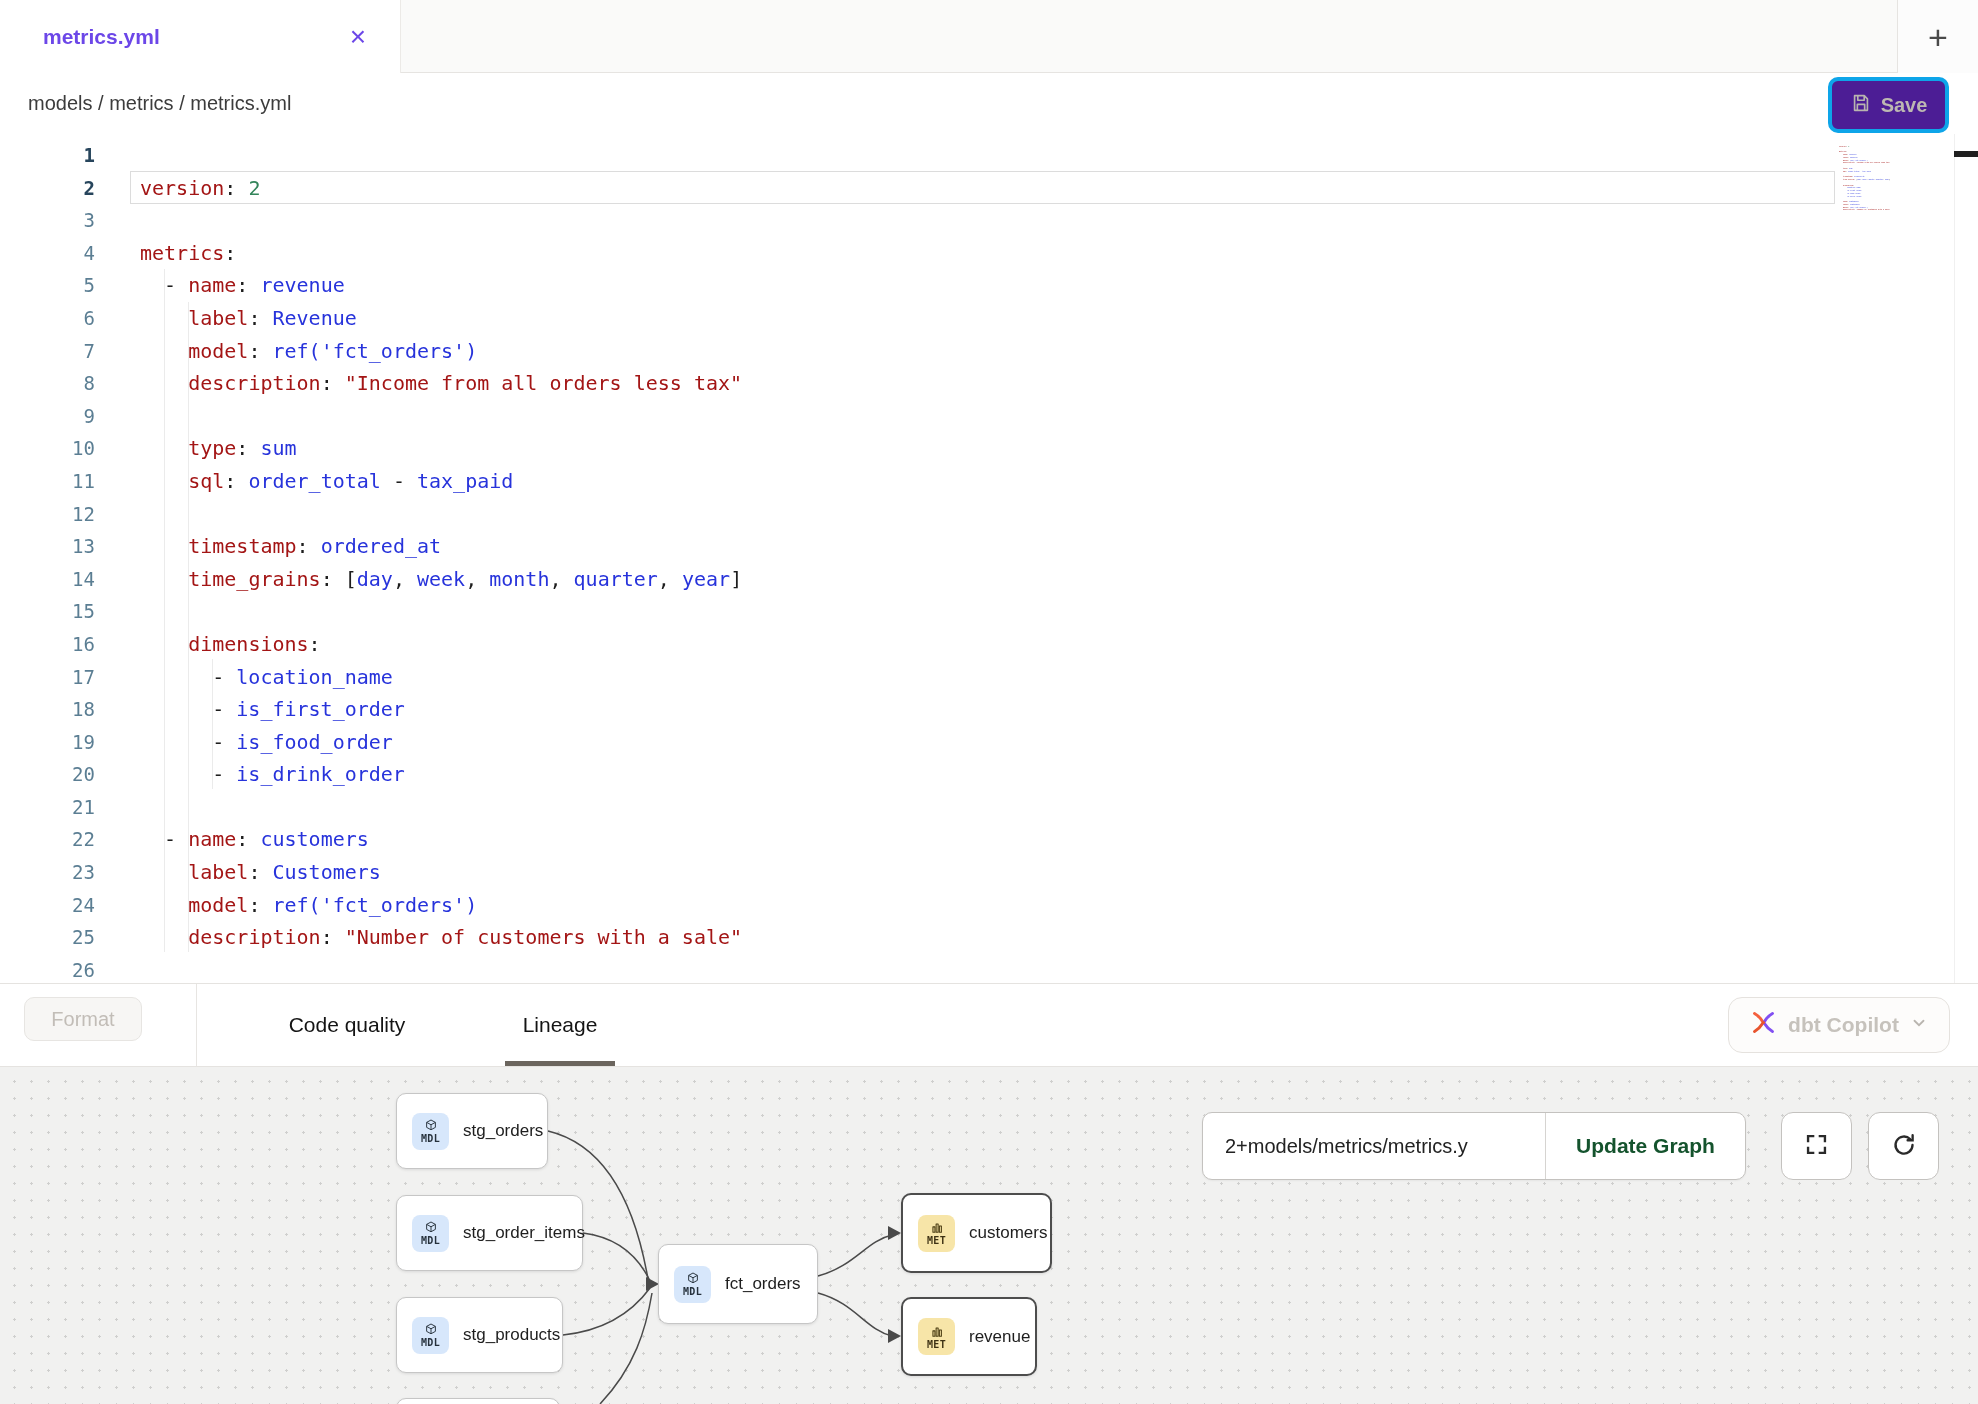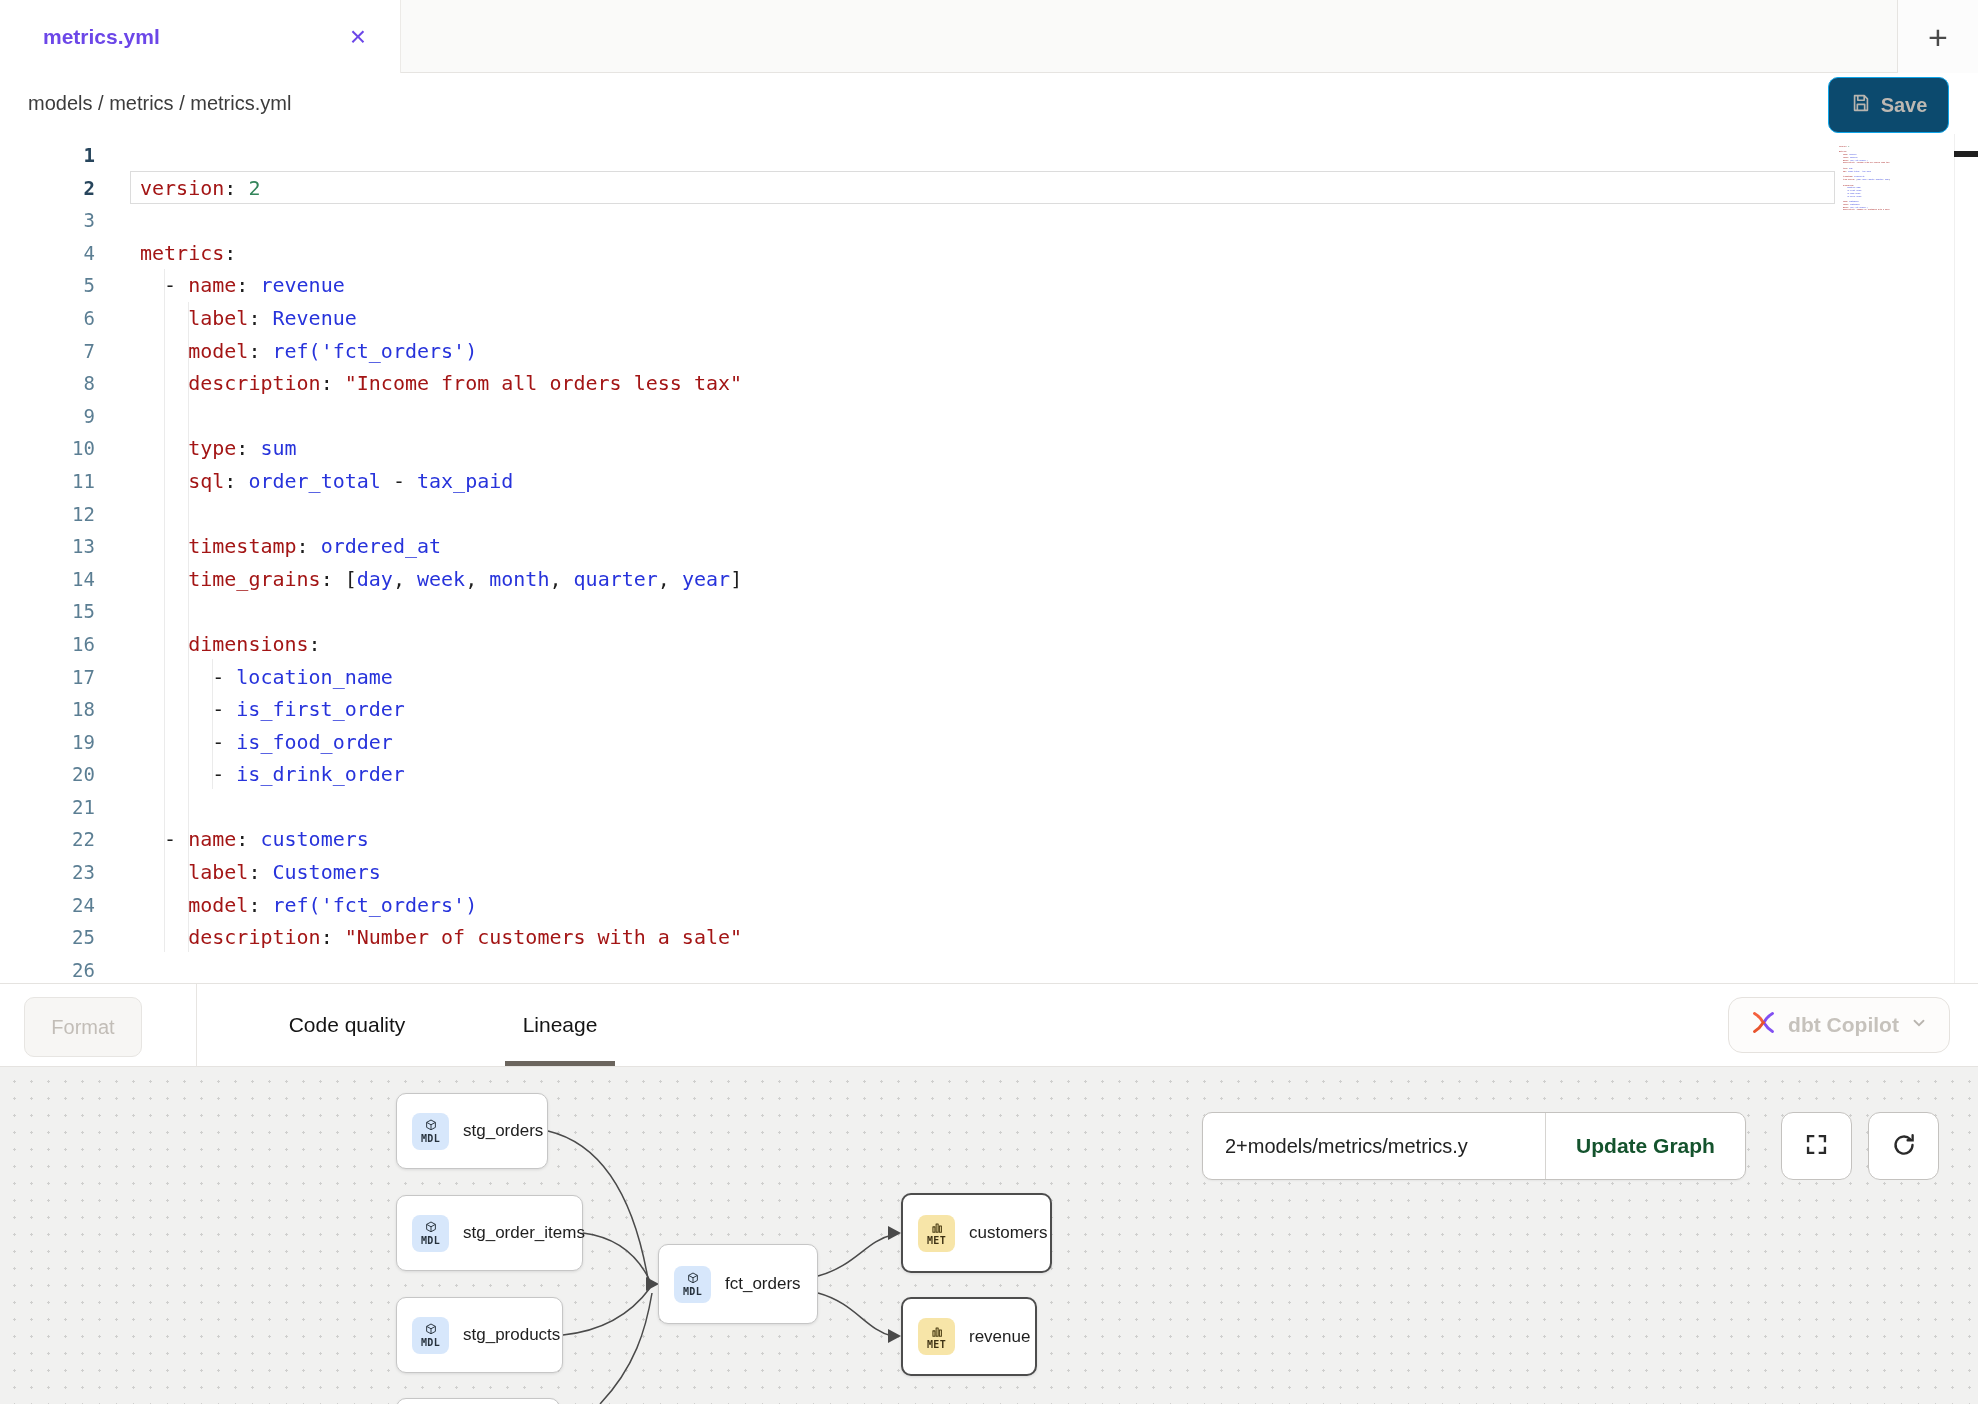--- a/index.html
+++ b/index.html
@@ -20,21 +20,21 @@
   .tab-close{margin-left:auto;margin-right:34px;color:var(--accent_purple);
     font-size:28px;font-weight:400;line-height:1;cursor:pointer;}
   .tab-filler{flex:1;background:#FAFAF9;border-bottom:1px solid #E6E4E1;}
   .tab-plus{width:81px;background:#FCFCFC;border-left:1px solid #E6E4E1;
     display:flex;align-items:center;justify-content:center;cursor:pointer;}
   .tab-plus span{font-size:34px;font-weight:200;color:#4A4A4A;line-height:1;}
   
   .crumbrow{height:61px;position:relative;background:#fff;display:flex;align-items:center;}
   .crumb{padding-left:28px;font-size:20px;color:#3C3C3C;}
   .save-btn{position:absolute;right:29px;top:4px;width:121px;height:56px;
-    background:#0c4a6e;border:1px solid #0ea5e9;border-radius:10px;
+    background:#4c1d95;border:4px solid #0ea5e9;border-radius:10px;
     display:flex;align-items:center;justify-content:center;gap:9px;
     color:var(--disabled_text);font-size:20px;font-weight:700;
     font-family:"Liberation Sans",sans-serif;}
   
   .editor{position:relative;height:849px;background:#fff;overflow:hidden;
     font-family:"DejaVu Sans Mono",monospace;}
   #code-lines{padding-top:5px;}
   .code-line{position:relative;height:32.6px;line-height:32.6px;white-space:pre;font-size:20px;}
   .code-line.active::before{content:"";position:absolute;left:130px;right:143px;top:-1px;
     bottom:0;border:1px solid #DCDCDC;}
@@ -48,21 +48,21 @@
   .indent-guide{position:absolute;width:1px;background:#EBEBEB;z-index:0;}
   .minimap{position:absolute;top:8px;right:25px;width:114px;height:140px;overflow:hidden;}
   #minimap-lines{width:1400px;transform:scale(0.085);transform-origin:0 0;}
   .mini-line{display:block;height:32.6px;line-height:32.6px;white-space:pre;font-size:20px;}
   .ruler{position:absolute;top:0;right:0;width:24px;height:100%;background:#fff;
     border-left:1px solid #F0F0F0;}
   .ruler-mark{position:absolute;top:17px;right:0;width:24px;height:6px;background:#1F1F1F;}
   
   .toolbar{height:84px;position:relative;background:#fff;
     border-top:1px solid #E5E3E0;border-bottom:1px solid #E5E3E0;}
-  .format-btn{position:absolute;left:24px;top:13px;width:118px;height:60px;
+  .format-btn{position:absolute;left:24px;top:13px;width:118px;height:44px;
     background:#F7F6F4;border:1px solid #E7E5E2;border-radius:10px;
     color:#C2BDB7;font-size:20px;font-family:"Liberation Sans",sans-serif;}
   .tb-divider{position:absolute;left:196px;top:0;bottom:0;width:1px;background:#E7E5E2;}
   .tb-tab{position:absolute;top:0;height:100%;display:flex;align-items:center;
     justify-content:center;font-size:21px;color:#141414;cursor:pointer;}
   .tb-tab.cq{left:262px;width:170px;}
   .tb-tab.lin{left:487px;width:146px;}
   .tb-tab.active::after{content:"";position:absolute;left:18px;right:18px;bottom:0;
     height:5px;background:#6B655E;}
   .copilot{position:absolute;right:28px;top:13px;width:222px;height:56px;background:#FDFCFB;

